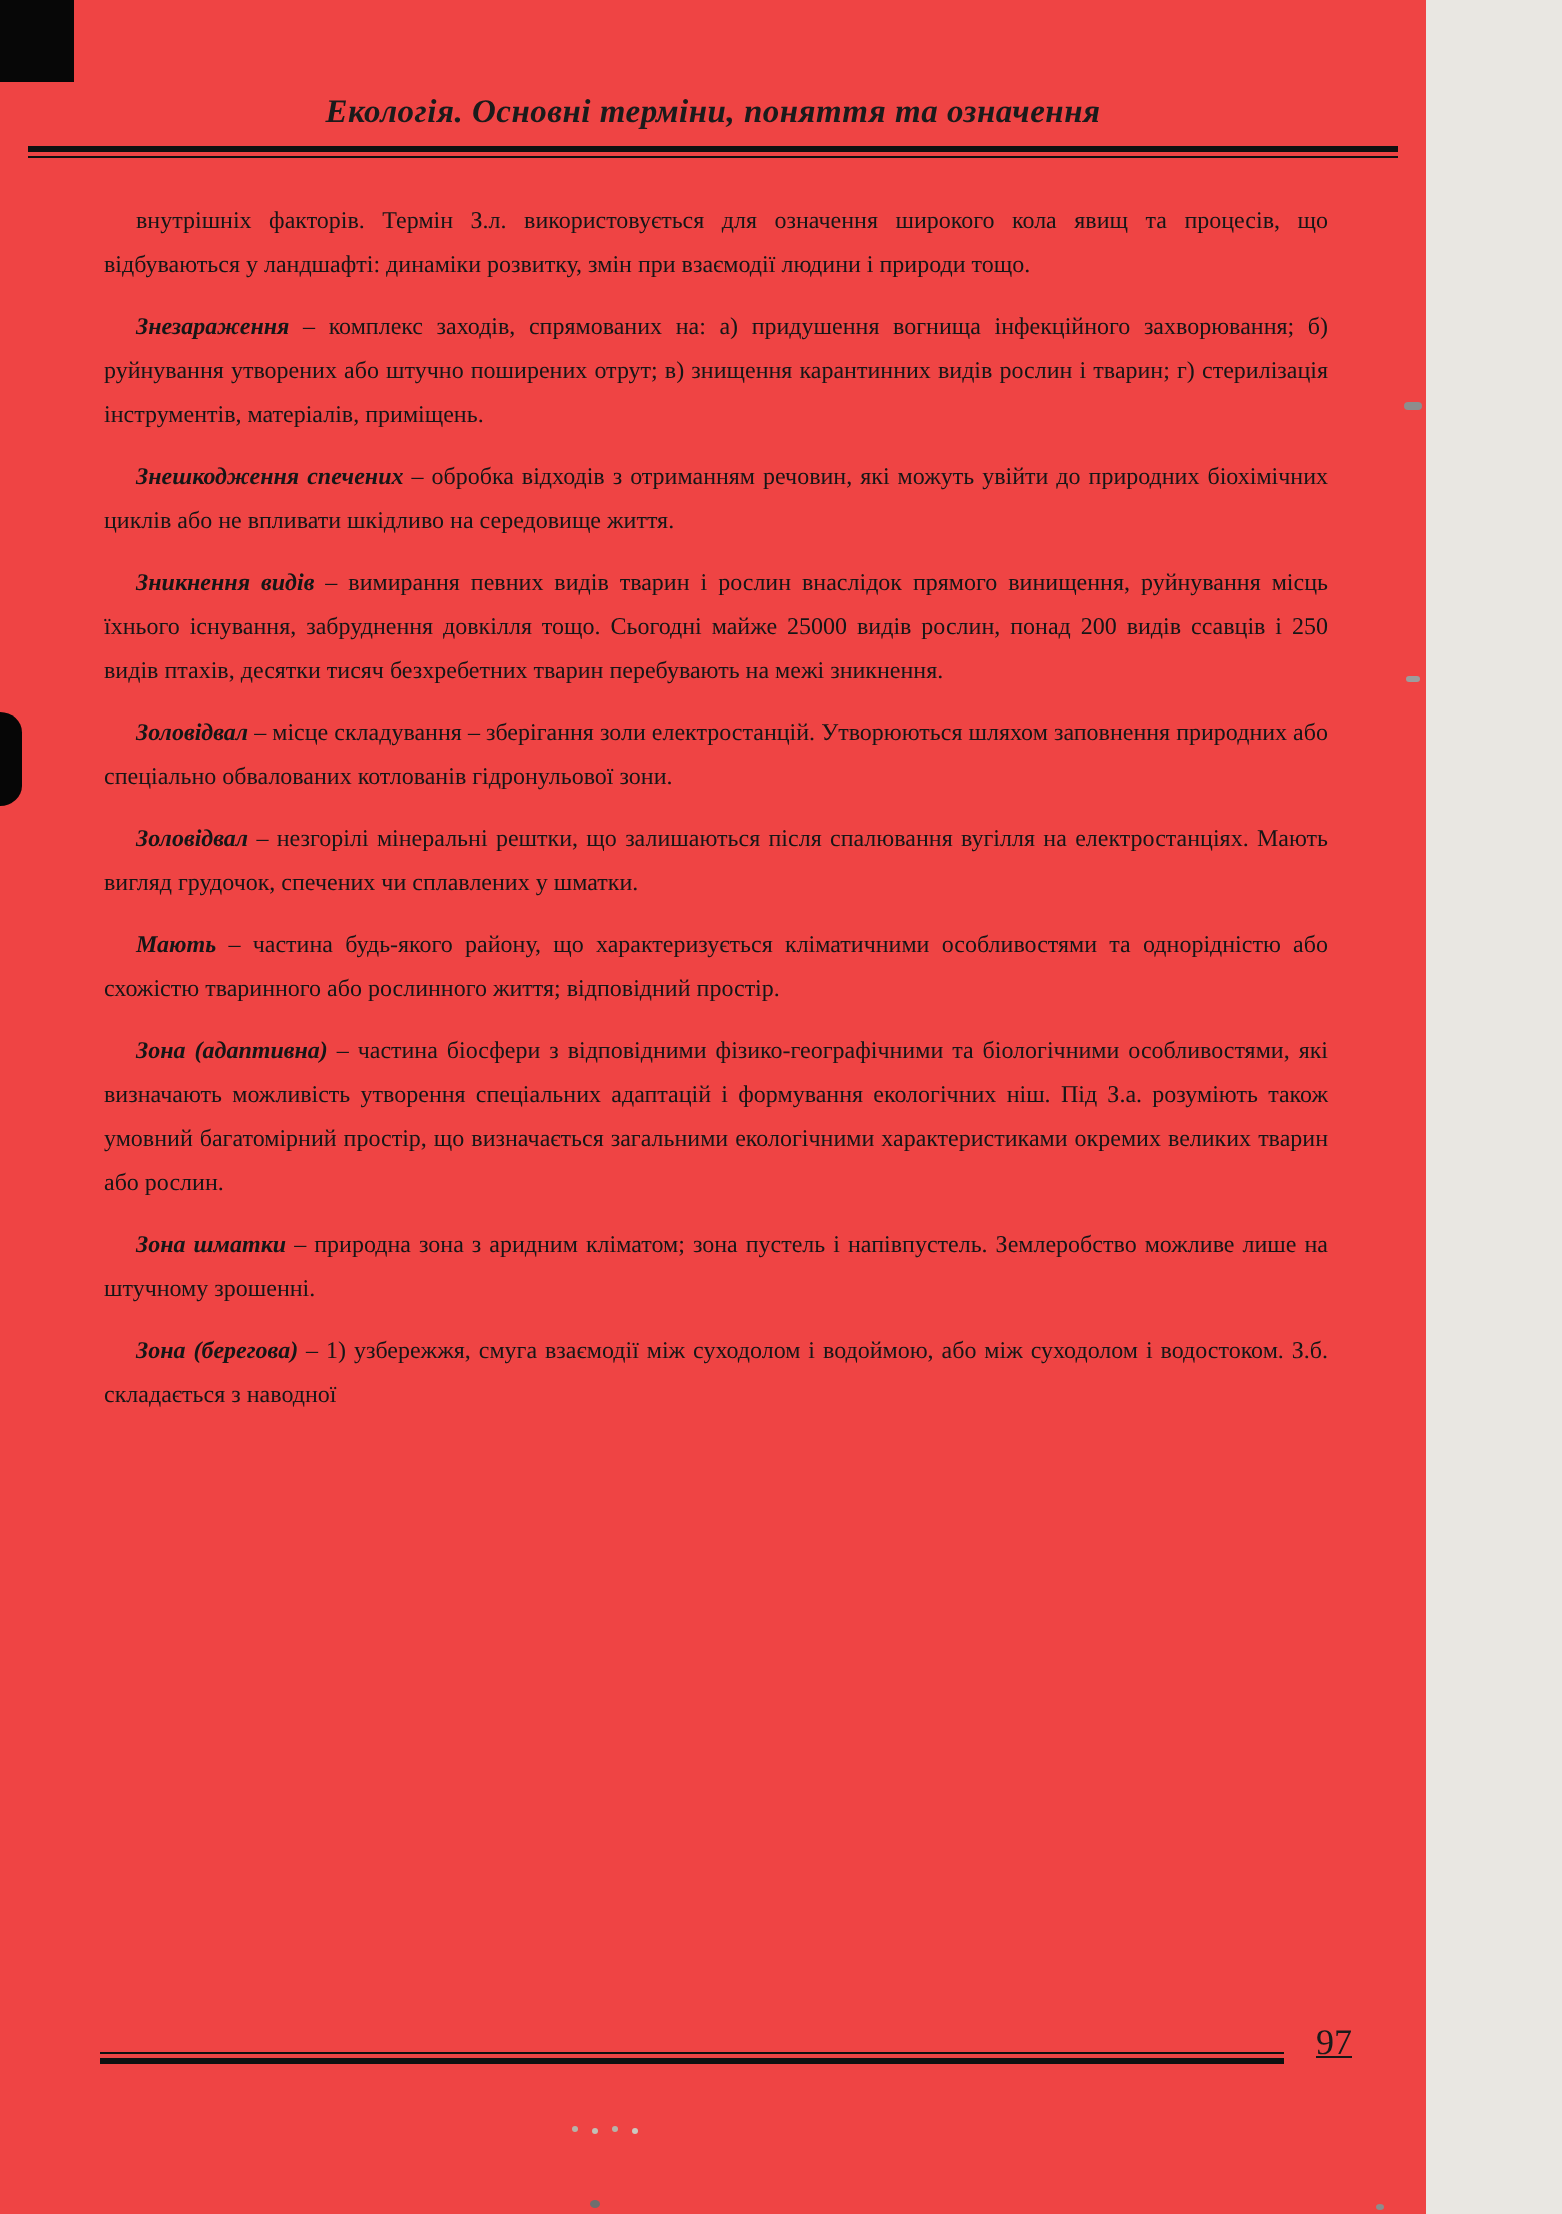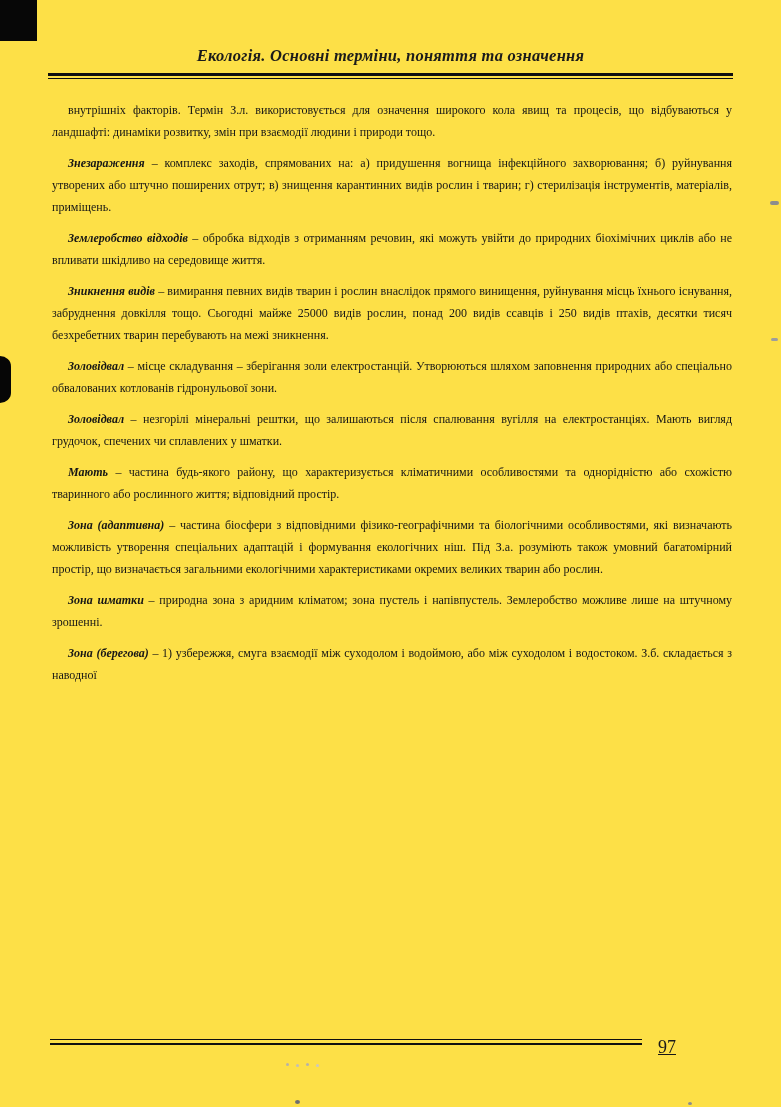--- a/index.html
+++ b/index.html
@@ -3,22 +3,22 @@
 <meta charset="utf-8">
 <style>
   html, body { margin: 0; padding: 0; }
   body {
     width: 781px; height: 1107px;
     background: #e9e7e2;
     font-family: "Liberation Serif", serif;
   }
   .page {
     position: relative;
-    width: 781px; height: 1107px;
-    background: #fde047;
+    width: 713px; height: 1107px;
+    background: #ef4444;
     color: #161616;
     overflow: hidden;
   }
 
   
   header { padding-top: 46px; }
   .running-head {
     text-align: center;
     font-style: italic;
     font-weight: bold;
@@ -37,24 +37,24 @@
     text-align: justify;
     font-size: 12px;
     line-height: 21.8px;
   }
   p.entry { margin: 0 0 9.5px 0; }
   .term { font-weight: bold; font-style: italic; margin-left: 16px; }
 
   
   footer {
     position: absolute;
-    left: 50px; top: 1037px;
+    left: 50px; top: 1011px;
     width: 685px;
     display: flex;
-    align-items: flex-start;
+    align-items: flex-end;
     text-decoration: underline;
   }
   .foot-rules { width: 592px; }
   .foot-rules .thin  { height: 1.2px; }
   .foot-rules .thick { height: 2.6px; margin-top: 2.2px; }
   .page-number {
     margin-left: 16px;
     font-size: 18px;
     color: #1a1a1a;
   }
@@ -89,21 +89,21 @@
     <div class="running-head">Екологія. Основні терміни, поняття та означення</div>
     <div class="rule-group">
       <div class="rule thick"></div>
       <div class="rule thin"></div>
     </div>
   </header>
 
   <main>
     <p class="entry"><span class="term"></span><span class="def">внутрішніх факторів. Термін З.л. використовується для означення широкого кола явищ та процесів, що відбуваються у ландшафті: динаміки розвитку, змін при взаємодії людини і природи тощо.</span></p>
     <p class="entry"><span class="term">Знезараження</span><span class="def"> – комплекс заходів, спрямованих на: а) придушення вогнища інфекційного захворювання; б) руйнування утворених або штучно поширених отрут; в) знищення карантинних видів рослин і тварин; г) стерилізація інструментів, матеріалів, приміщень.</span></p>
-    <p class="entry"><span class="term">Землеробство відходів</span><span class="def"> – обробка відходів з отриманням речовин, які можуть увійти до природних біохімічних циклів або не впливати шкідливо на середовище життя.</span></p>
+    <p class="entry"><span class="term">Знешкодження спечених</span><span class="def"> – обробка відходів з отриманням речовин, які можуть увійти до природних біохімічних циклів або не впливати шкідливо на середовище життя.</span></p>
     <p class="entry"><span class="term">Зникнення видів</span><span class="def"> – вимирання певних видів тварин і рослин внаслідок прямого винищення, руйнування місць їхнього існування, забруднення довкілля тощо. Сьогодні майже 25000 видів рослин, понад 200 видів ссавців і 250 видів птахів, десятки тисяч безхребетних тварин перебувають на межі зникнення.</span></p>
     <p class="entry"><span class="term">Золовідвал</span><span class="def"> – місце складування – зберігання золи електростанцій. Утворюються шляхом заповнення природних або спеціально обвалованих котлованів гідронульової зони.</span></p>
     <p class="entry"><span class="term">Золовідвал</span><span class="def"> – незгорілі мінеральні рештки, що залишаються після спалювання вугілля на електростанціях. Мають вигляд грудочок, спечених чи сплавлених у шматки.</span></p>
     <p class="entry"><span class="term">Мають</span><span class="def"> – частина будь-якого району, що характеризується кліматичними особливостями та однорідністю або схожістю тваринного або рослинного життя; відповідний простір.</span></p>
     <p class="entry"><span class="term">Зона (адаптивна)</span><span class="def"> – частина біосфери з відповідними фізико-географічними та біологічними особливостями, які визначають можливість утворення спеціальних адаптацій і формування екологічних ніш. Під З.а. розуміють також умовний багатомірний простір, що визначається загальними екологічними характеристиками окремих великих тварин або рослин.</span></p>
     <p class="entry"><span class="term">Зона шматки</span><span class="def"> – природна зона з аридним кліматом; зона пустель і напівпустель. Землеробство можливе лише на штучному зрошенні.</span></p>
     <p class="entry"><span class="term">Зона (берегова)</span><span class="def"> – 1) узбережжя, смуга взаємодії між суходолом і водоймою, або між суходолом і водостоком. З.б. складається з наводної</span></p>
   </main>
 
   <footer>

